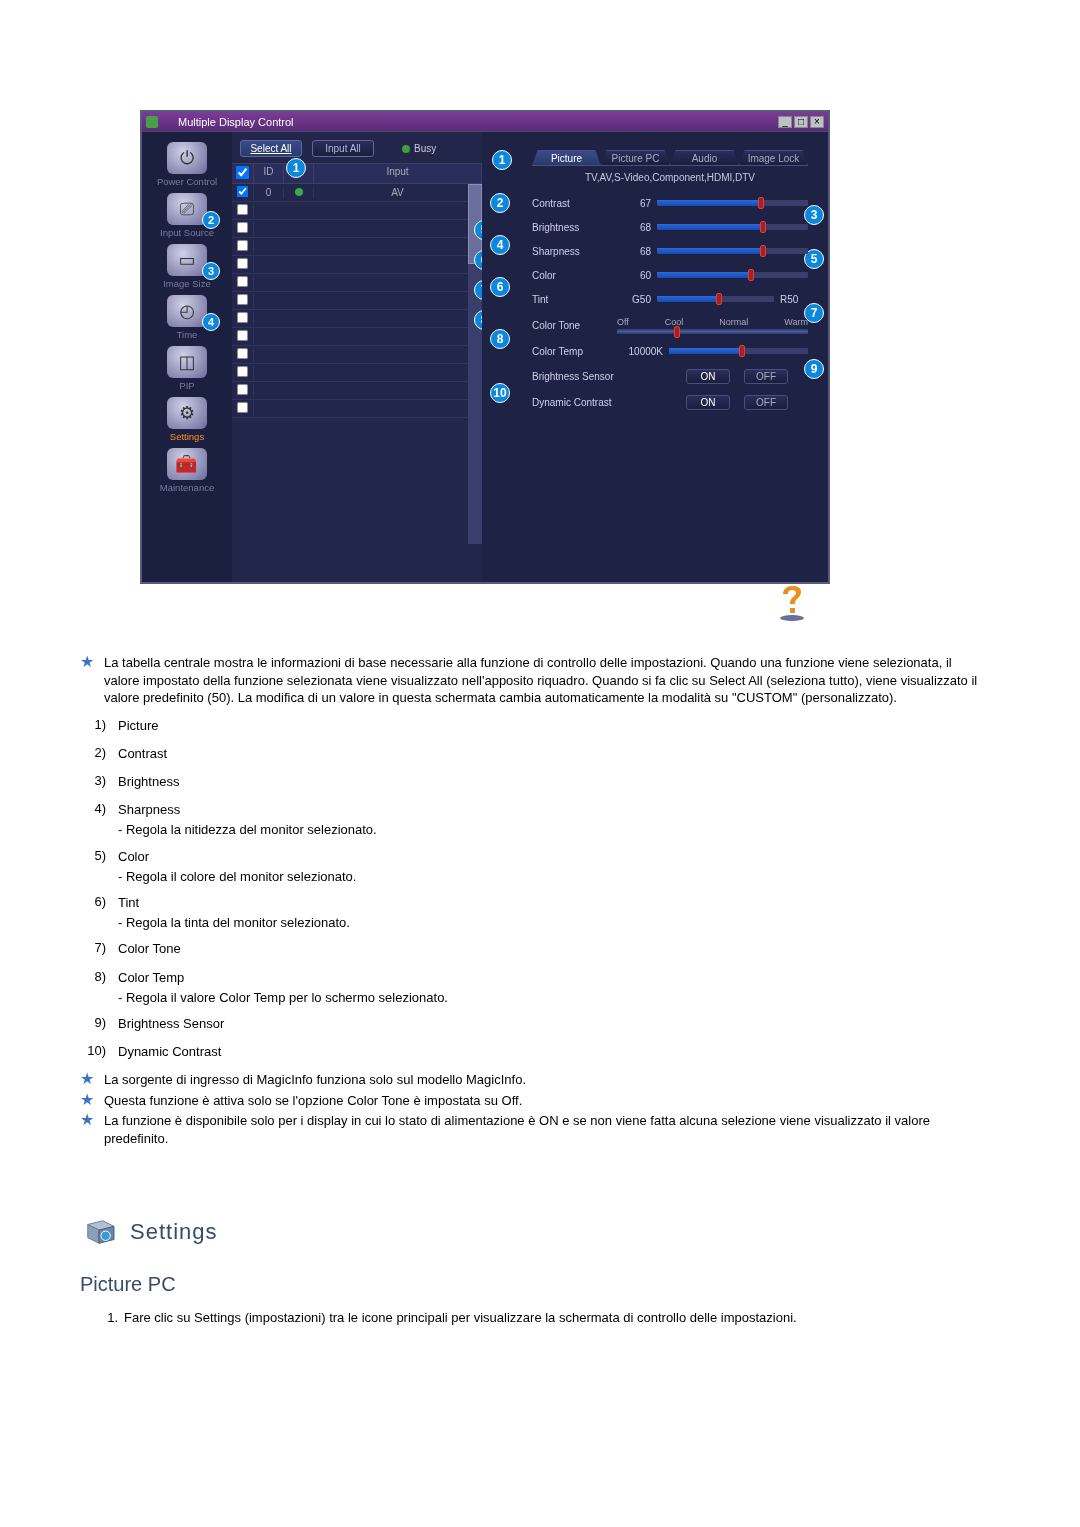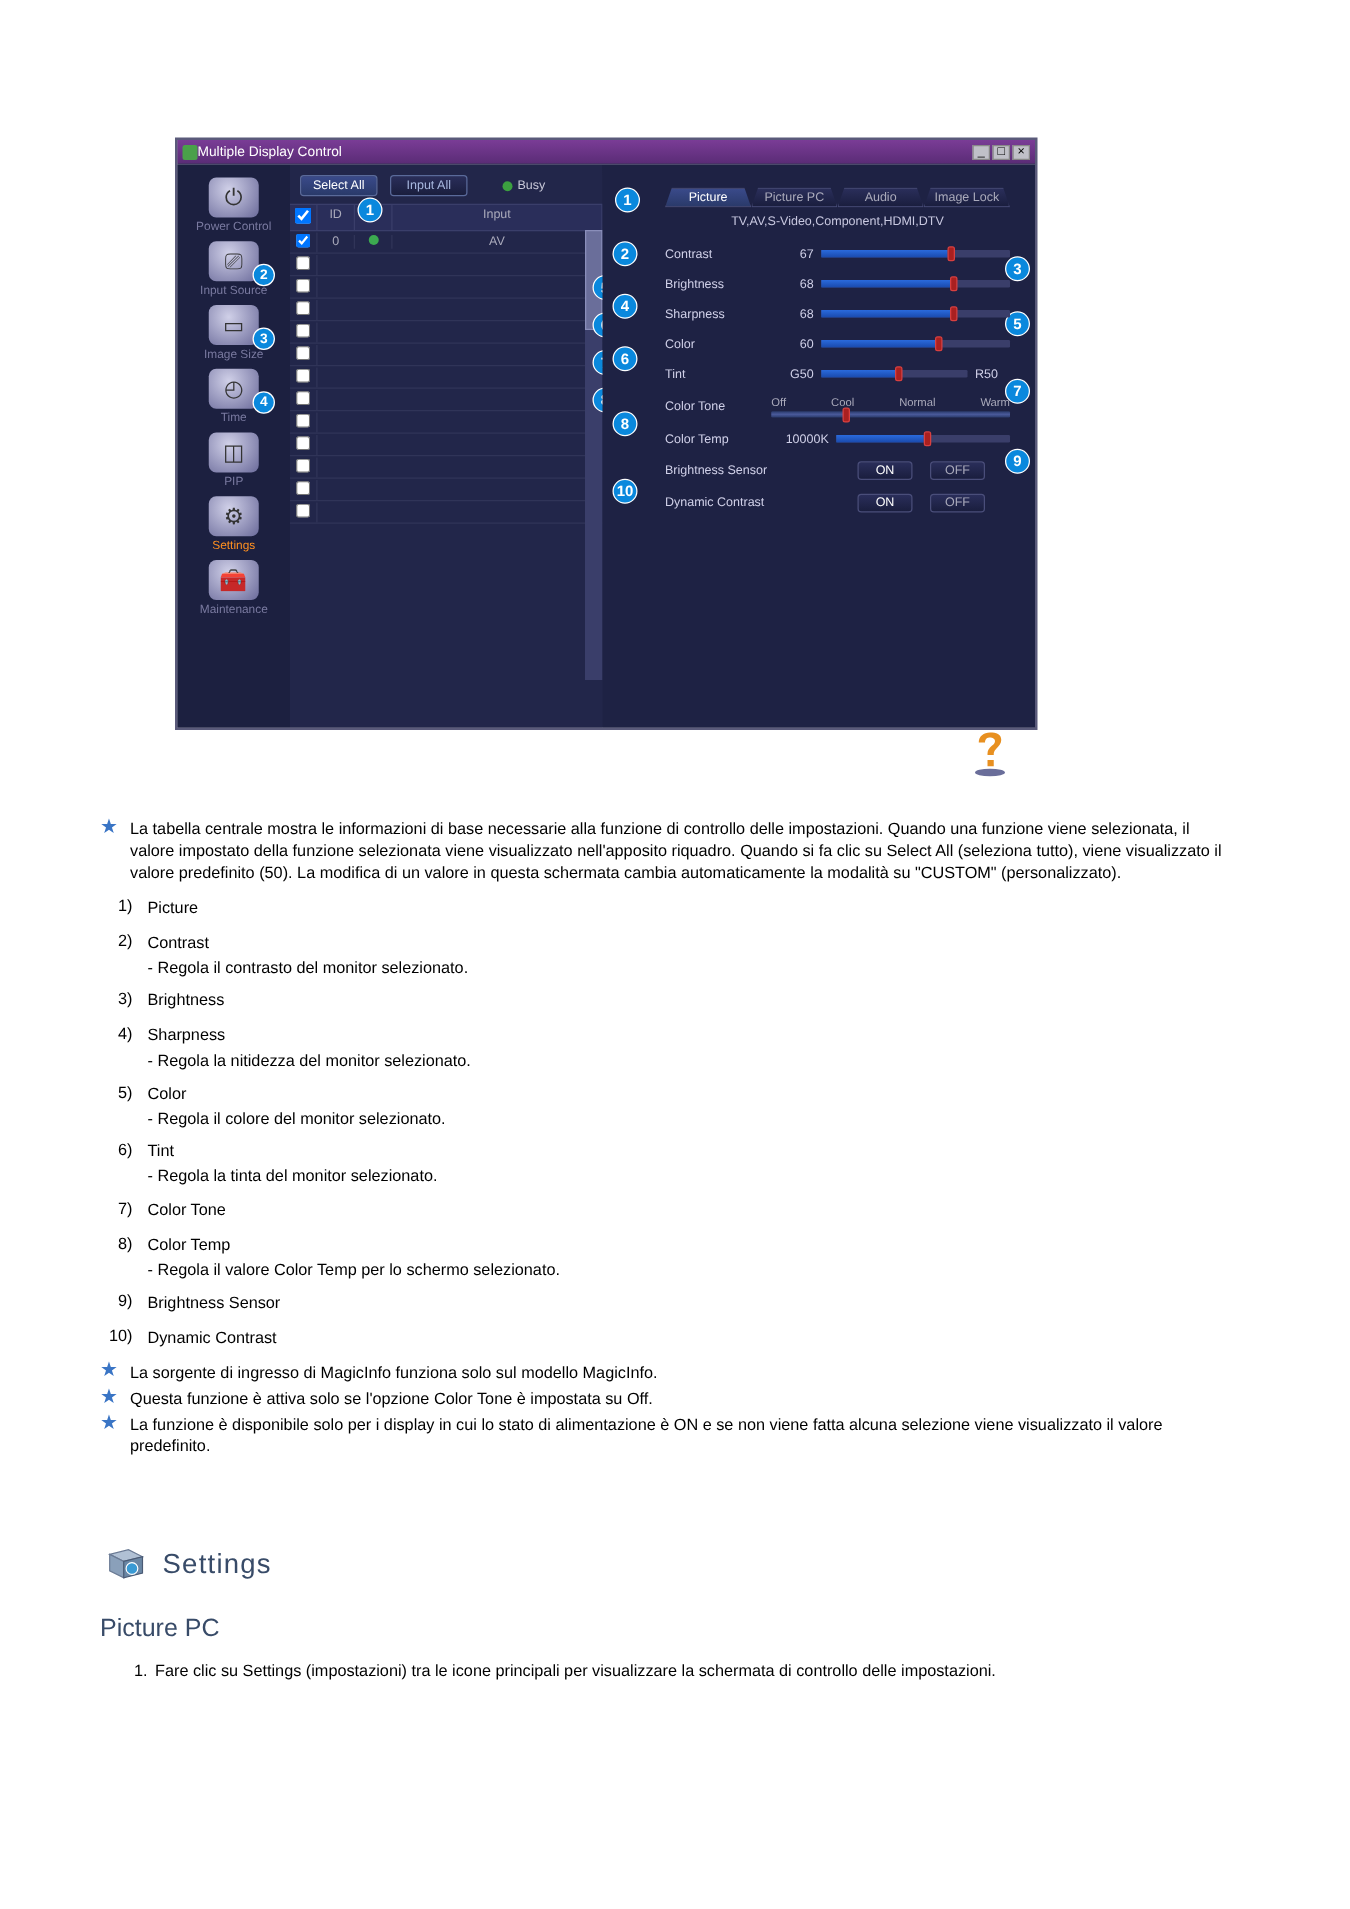--- a/index.html
+++ b/index.html
@@ -25,21 +25,21 @@
   .titlebar {
     height: 20px;
     background: linear-gradient(#7a3c96, #5a2c76);
     display: flex;
     align-items: center;
     padding: 0 4px;
     color: #fff;
     font-size: 11px;
     border-bottom: 1px solid #4a4a6a;
   }
-  .titlebar .title-left { flex: 1; display:flex; align-items:center; gap:0; }
+  .titlebar .title-left { flex: 1; display:flex; align-items:center; gap:20px; }
   .titlebar .title-btns { display:flex; gap:2px; }
   .titlebar .title-btns span {
     width: 14px; height: 12px; background:#c0c0c8;
     display:inline-flex; align-items:center; justify-content:center;
     font-size:10px; color:#000; border:1px solid #888;
   }
   .menubar {
     height: 20px;
     background: linear-gradient(#c8c8d4, #a8a8b8);
     display:flex; align-items:center;
@@ -96,21 +96,21 @@
   .top-btn-row { display:flex; gap:10px; padding-left:8px; align-items:center; }
   .pill-btn {
     width: 62px; height:17px;
     border:1px solid #5a6a9a;
     background: linear-gradient(#2a2e5a,#1a1e3e);
     color:#a8b8e0;
     font-size:10px;
     display:flex; align-items:center; justify-content:center;
     border-radius:3px;
   }
-  .pill-btn.sel { color:#fff; background: linear-gradient(#3a4a8a,#2a3a6a); }
+  .pill-btn.sel { color:#fff; background: linear-gradient(#3a4a8a,#2a3a6a); text-decoration: underline; }
   .busy { color:#c8c8d8; font-size:10px; margin-left:18px; display:flex; align-items:center; gap:4px;}
   .busy-dot { width:8px;height:8px;border-radius:50%;background:#3ca040;}
   .tablehdr {
     display:flex; margin-top:6px;
     background:#2a2e5a;
     border-top:1px solid #3a3e6a;
     border-bottom:1px solid #3a3e6a;
   }
   .tablehdr div {
     font-size:10px; color:#aab; padding:2px 0;
@@ -525,21 +525,20 @@
       <div class="num-item">
         <span class="n">1)</span>
         <div class="body">
           <div class="title-line">Picture</div>
         </div>
       </div>
       <div class="num-item">
         <span class="n">2)</span>
         <div class="body">
           <div class="title-line">Contrast</div>
-          <div class="desc">- Regola il contrasto del monitor selezionato.</div>
         </div>
       </div>
       <div class="num-item">
         <span class="n">3)</span>
         <div class="body">
           <div class="title-line">Brightness</div>
         </div>
       </div>
       <div class="num-item">
         <span class="n">4)</span>

